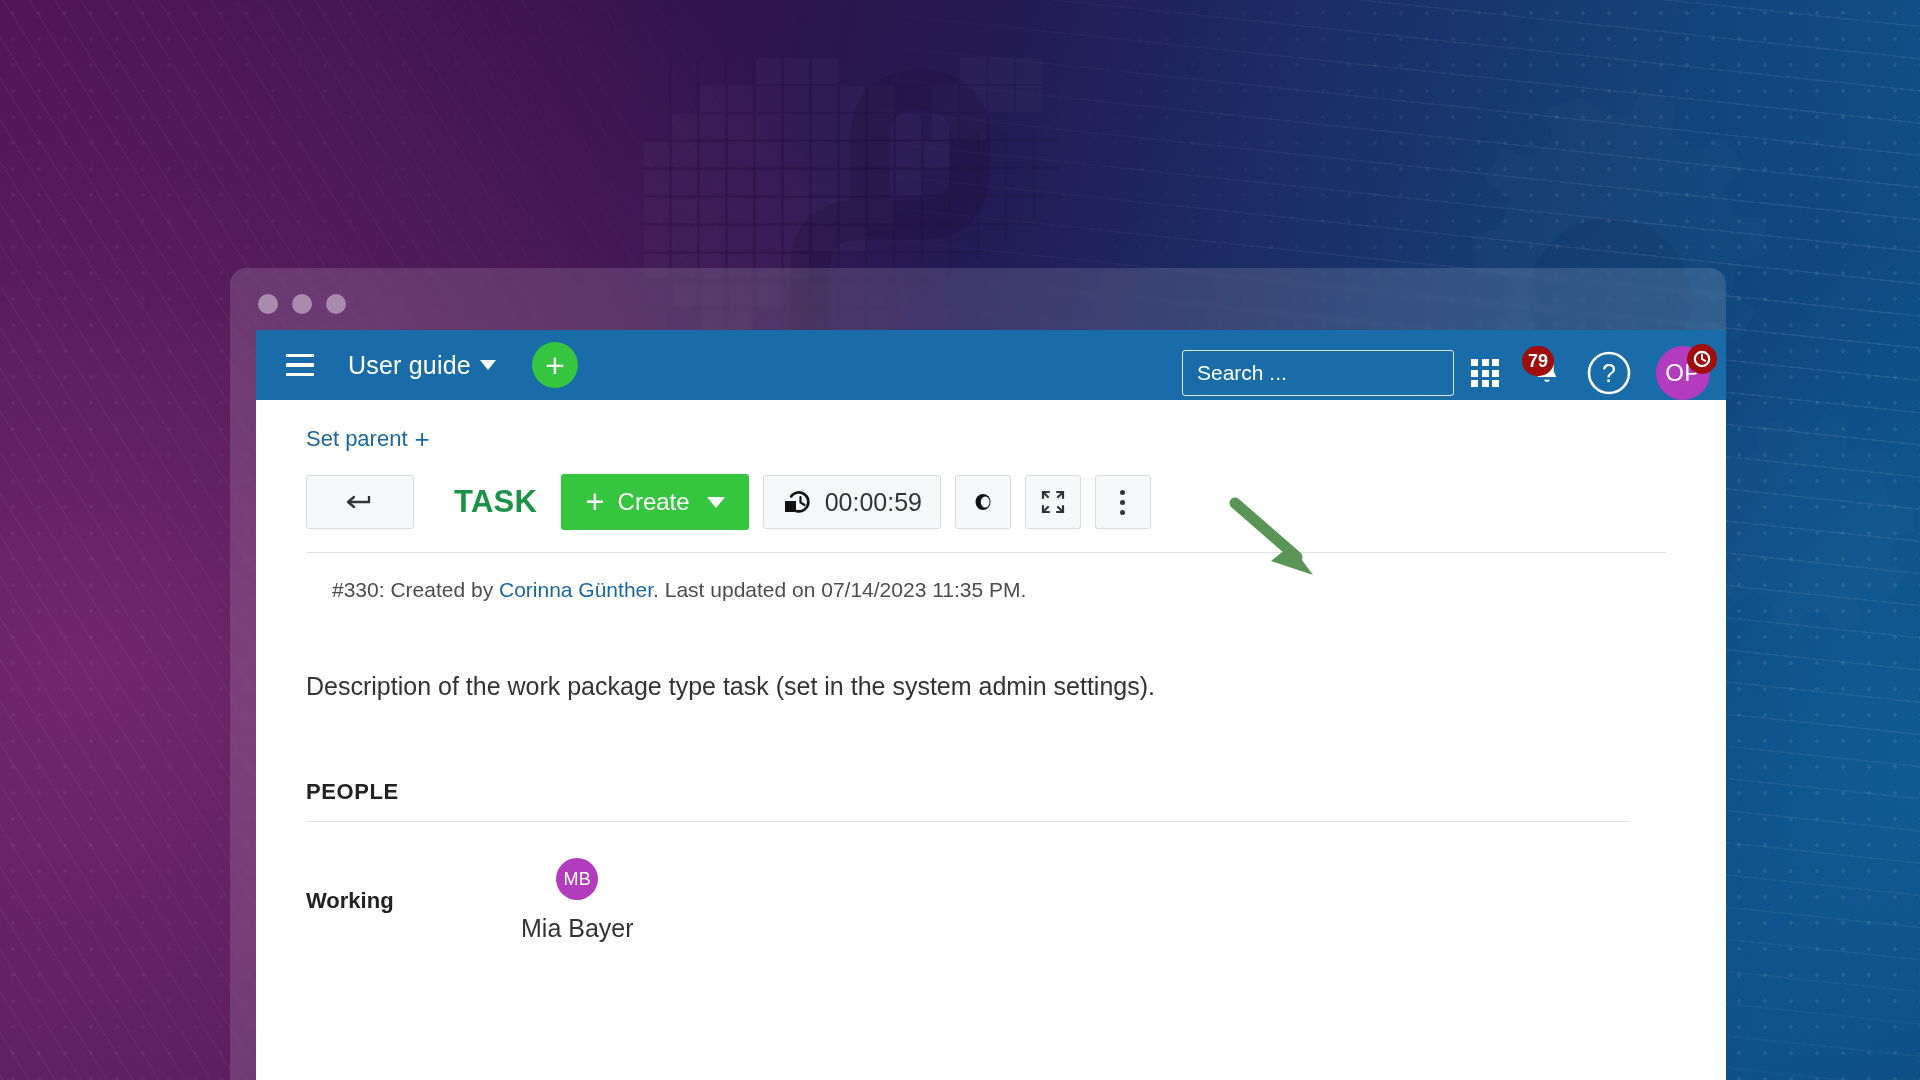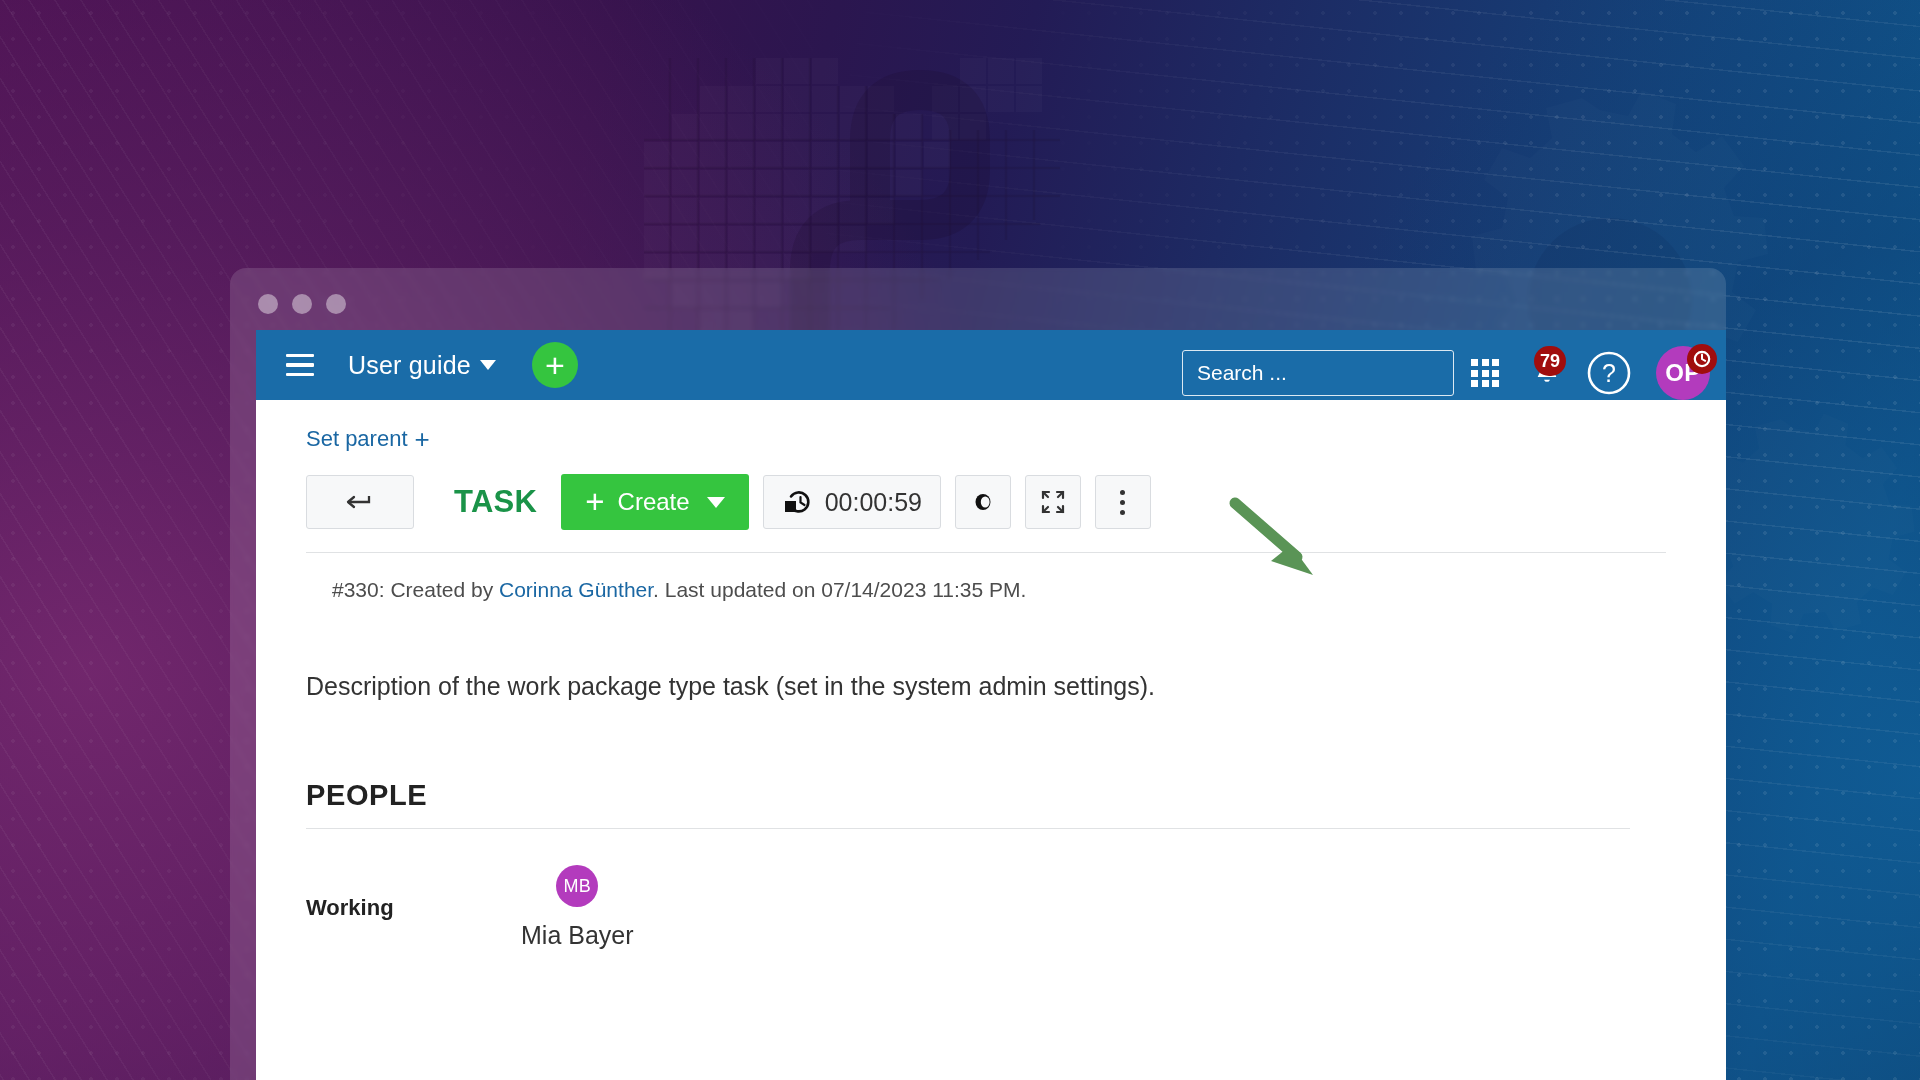--- a/index.html
+++ b/index.html
@@ -113,30 +113,29 @@
   }
   .searchbox input {
     flex:1; background:transparent; border:0; outline:0; color:#fff;
     font-size:21px; font-family:inherit;
   }
   .searchbox input::placeholder { color:#fff; opacity:1; }
   .nav-icon { width:62px; height:86px; display:flex; align-items:center; justify-content:center; position:relative; cursor:pointer; }
   .grid-ico { display:grid; grid-template-columns:repeat(3,7px); grid-template-rows:repeat(3,7px); gap:3.5px; }
   .grid-ico span { background:#fff; }
   .badge {
-    position:absolute; top:16px; right:12px; min-width:32px; height:30px; padding:0 5px;
+    position:absolute; top:16px; right:24px; min-width:32px; height:30px; padding:0 5px;
     background:#a00d0d; color:#fff; border-radius:15px; font-size:18px; font-weight:700;
     display:flex; align-items:center; justify-content:center; line-height:1;
   }
   .avatar-wrap { width:86px; height:86px; display:flex; align-items:center; justify-content:center; position:relative; cursor:pointer; }
   .avatar {
     width:54px; height:54px; border-radius:50%; background:#b33bbd;
     color:#fff; font-size:24px; display:flex; align-items:center; justify-content:center;
     letter-spacing:.5px;
-    font-weight:bold;
   }
   .clock-badge {
     position:absolute; top:14px; right:9px; width:30px; height:30px; border-radius:50%;
     background:#a00d0d; display:flex; align-items:center; justify-content:center;
   }
 
   
   #content { padding:26px 0 0 50px; position:relative; }
   .set-parent { color:#1a67a3; font-size:22px; display:inline-flex; align-items:center; gap:7px; cursor:pointer; }
   .set-parent .pl { font-size:26px; line-height:1; }
@@ -169,21 +168,21 @@
   .status-badge {
     background:#5ed5e8; color:#0d2b33; height:46px; padding:0 18px;
     display:flex; align-items:center; gap:18px; font-size:24px; border-radius:2px; cursor:pointer;
   }
   .caret-dk { width:0;height:0;border-left:9px solid transparent;border-right:9px solid transparent;border-top:11px solid #123; }
   .meta { margin-left:26px; font-size:21px; color:#4d4d4d; }
   .meta a { color:#1a67a3; text-decoration:none; }
 
   .description { margin-top:70px; font-size:25px; color:#333; }
 
-  .section-title { margin-top:78px; font-size:29px; font-weight:700; color:#222; letter-spacing:.6px; }
+  .section-title { margin-top:78px; font-size:22px; font-weight:700; color:#222; letter-spacing:.6px; }
   .section-rule { height:1px; background:#e0e2e4; margin:16px 96px 0 0; }
 
   .attr-row { display:flex; align-items:center; margin-top:36px; }
   .attr-label { width:215px; font-size:22px; font-weight:700; color:#222; }
   .attr-val { display:flex; align-items:center; gap:14px;flex-direction:column; }
   .mini-avatar {
     width:42px; height:42px; border-radius:50%; background:#b33bbd; color:#fff;
     font-size:18px; display:flex; align-items:center; justify-content:center; letter-spacing:.3px;
   }
   .attr-name { font-size:25px; color:#333; }

